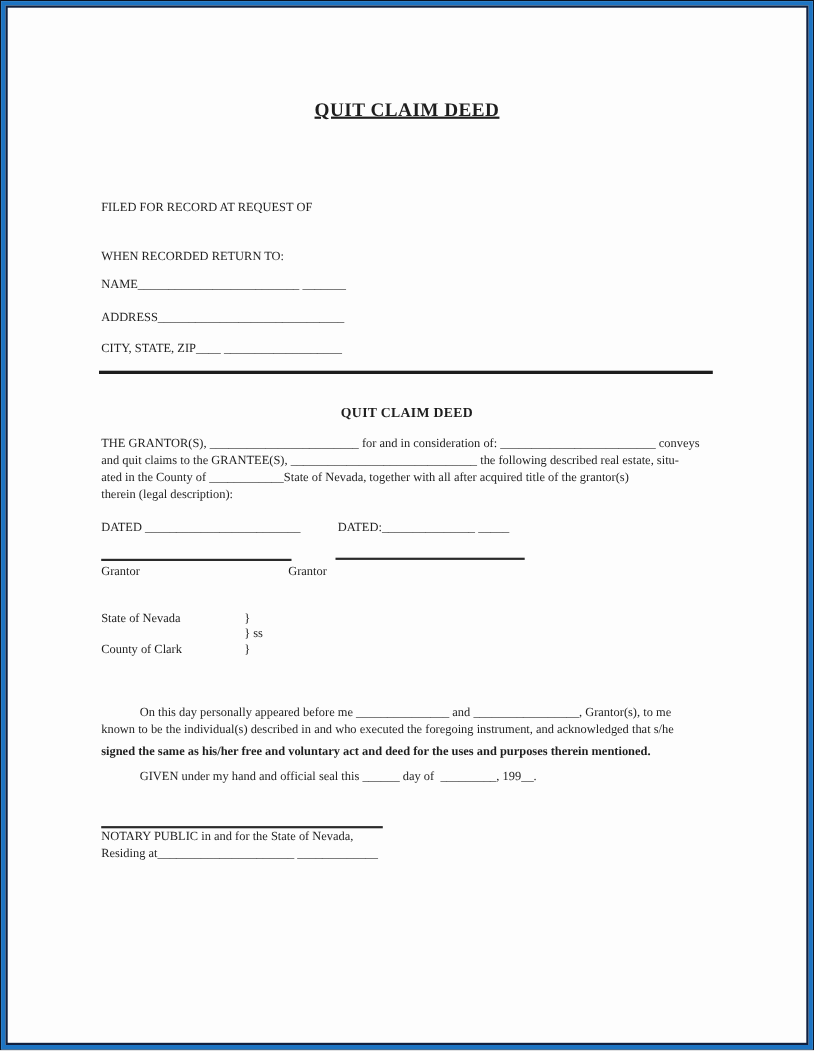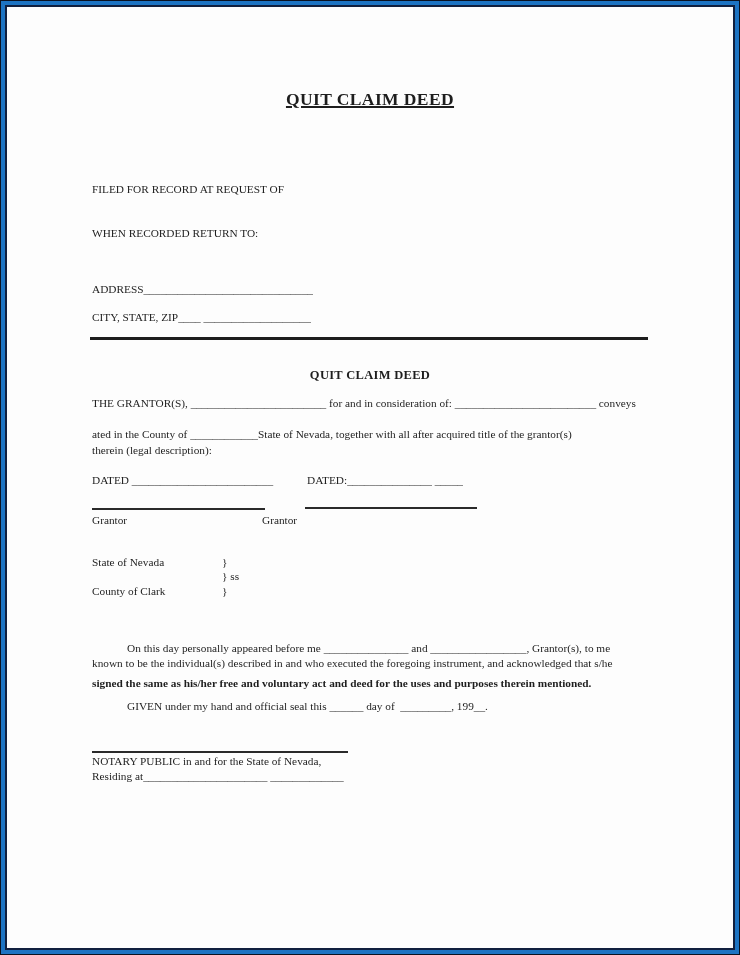--- a/index.html
+++ b/index.html
@@ -28,26 +28,28 @@
 <body>
 
 <div class="page">
   <div class="frame-outer"></div>
   <div class="frame-blue"></div>
   <div class="frame-inner"></div>
 
   <div class="t title" style="top:92px;">QUIT CLAIM DEED</div>
   <div class="t" style="top:182px; left:92px;">FILED FOR RECORD AT REQUEST OF</div>
   <div class="t" style="top:226px; left:92px;">WHEN RECORDED RETURN TO:</div>
+  <div class="t" style="top:252px; left:92px;">NAME__________________________ _______</div>
   <div class="t" style="top:282px; left:92px;">ADDRESS______________________________</div>
   <div class="t" style="top:310px; left:92px;">CITY, STATE, ZIP____ ___________________</div>
   <div class="rule-thick" style="top:337px; left:90px; width:558px;"></div>
 
   <div class="t h2" style="top:368px;">QUIT CLAIM DEED</div>
   <div class="t" style="top:396px; left:92px;">THE GRANTOR(S), ________________________ for and in consideration of: _________________________ conveys</div>
+  <div class="t" style="top:412px; left:92px;">and quit claims to the GRANTEE(S), ______________________________ the following described real estate, situ-</div>
   <div class="t" style="top:427px; left:92px;">ated in the County of ____________State of Nevada, together with all after acquired title of the grantor(s)</div>
   <div class="t" style="top:443px; left:92px;">therein (legal description):</div>
 
   <div class="t" style="top:473px; left:92px;">DATED _________________________</div>
   <div class="t" style="top:473px; left:307px;">DATED:_______________ _____</div>
 
   <div class="rule-thin" style="top:508px; left:92px; width:173px;"></div>
   <div class="rule-thin" style="top:507px; left:305px; width:172px;"></div>
   <div class="t" style="top:513px; left:92px;">Grantor</div>
   <div class="t" style="top:513px; left:262px;">Grantor</div>

